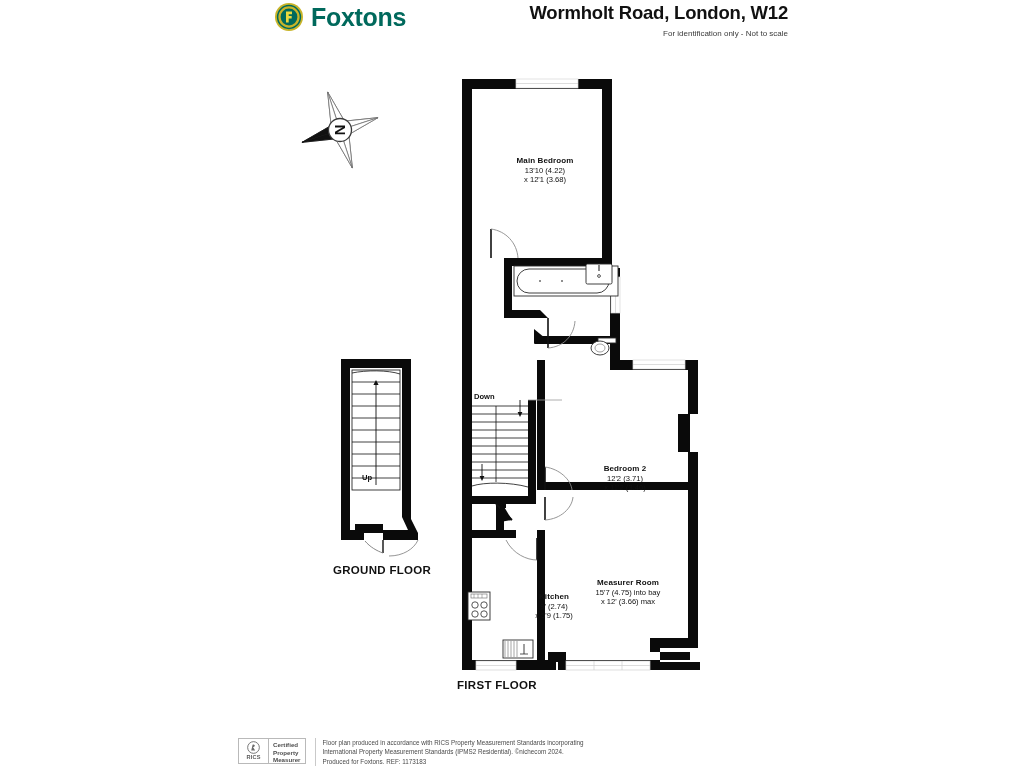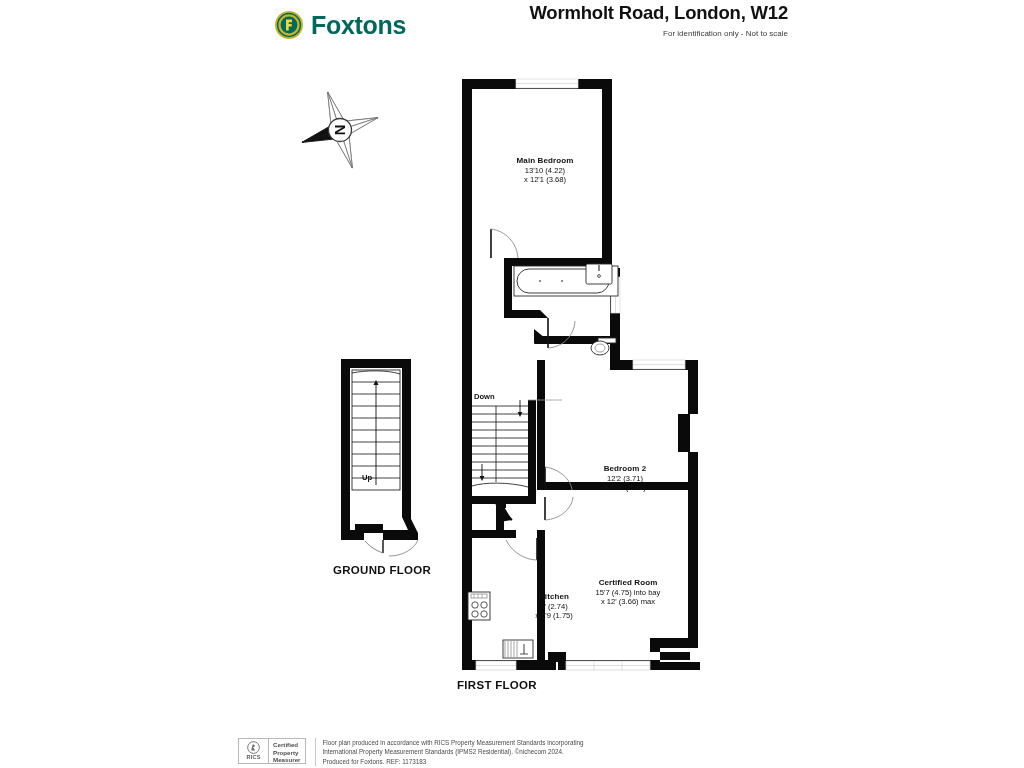--- a/index.html
+++ b/index.html
@@ -19,21 +19,21 @@
   
   #header {
     position: absolute;
     left: 0; top: 0;
     width: 1024px;
     height: 60px;
   }
   #brand {
     position: absolute;
     left: 274px;
-    top: 10px;
+    top: 2px;
     display: flex;
     align-items: center;
     gap: 7px;
   }
   #brand-mark {
     width: 30px; height: 30px;
     flex: 0 0 auto;
   }
   #brand-name {
     font-size: 25px;
@@ -460,21 +460,21 @@
   <span class="rl-dim">x 12'1 (3.68)</span>
 </div>
 
 <div class="room-label" id="label-bedroom-2">
   <span class="rl-name">Bedroom 2</span>
   <span class="rl-dim">12'2 (3.71)</span>
   <span class="rl-dim">x 11'2 (3.40)</span>
 </div>
 
 <div class="room-label" id="label-reception">
-  <span class="rl-name">Certified Room</span>
+  <span class="rl-name">Measurer Room</span>
   <span class="rl-dim">15'7 (4.75) into bay</span>
   <span class="rl-dim">x 12' (3.66) max</span>
 </div>
 
 <div class="room-label" id="label-kitchen">
   <span class="rl-name">Kitchen</span>
   <span class="rl-dim">9' (2.74)</span>
   <span class="rl-dim">x 5'9 (1.75)</span>
 </div>
 

